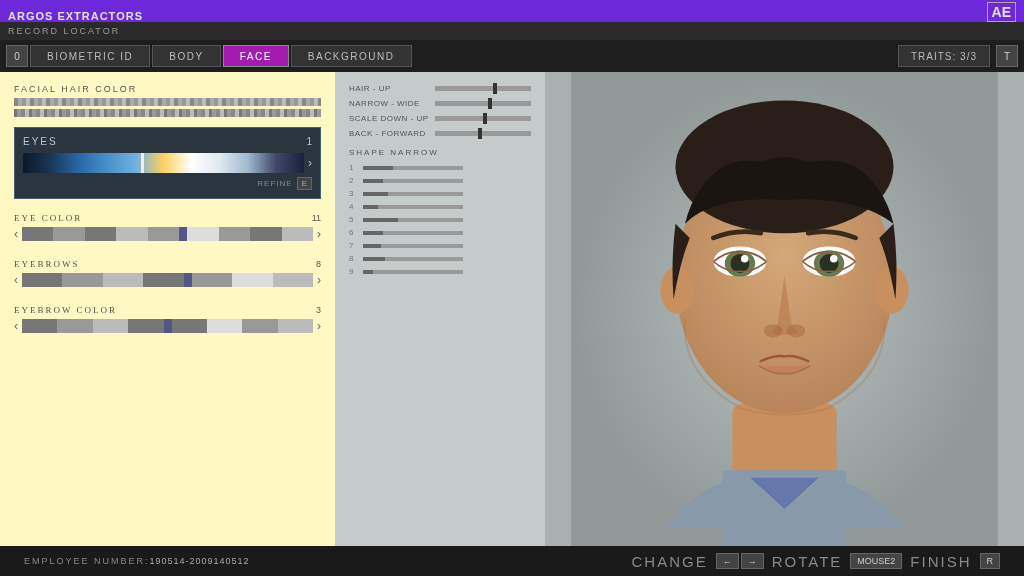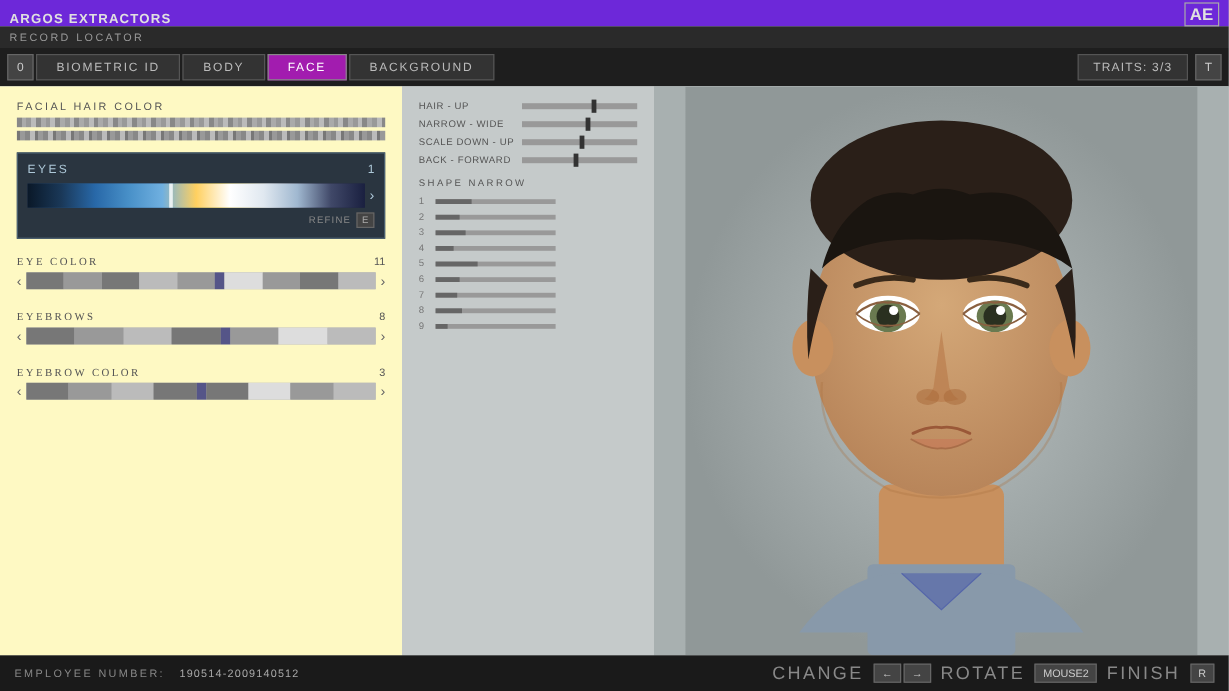--- a/index.html
+++ b/index.html
@@ -323,22 +323,21 @@
       overflow: hidden;
     }
 
     
     .bottom-bar {
       width: 100%;
       height: 30px;
       background: #1a1a1a;
       display: flex;
       align-items: center;
-      padding: 0 12px;
-      gap: 12px;
+      padding: 0 24px;
     }
     .employee-label {
       color: #888;
       font-size: 9px;
       letter-spacing: 2px;
     }
     .employee-number {
       color: #aaa;
       font-size: 9px;
       letter-spacing: 1px;

